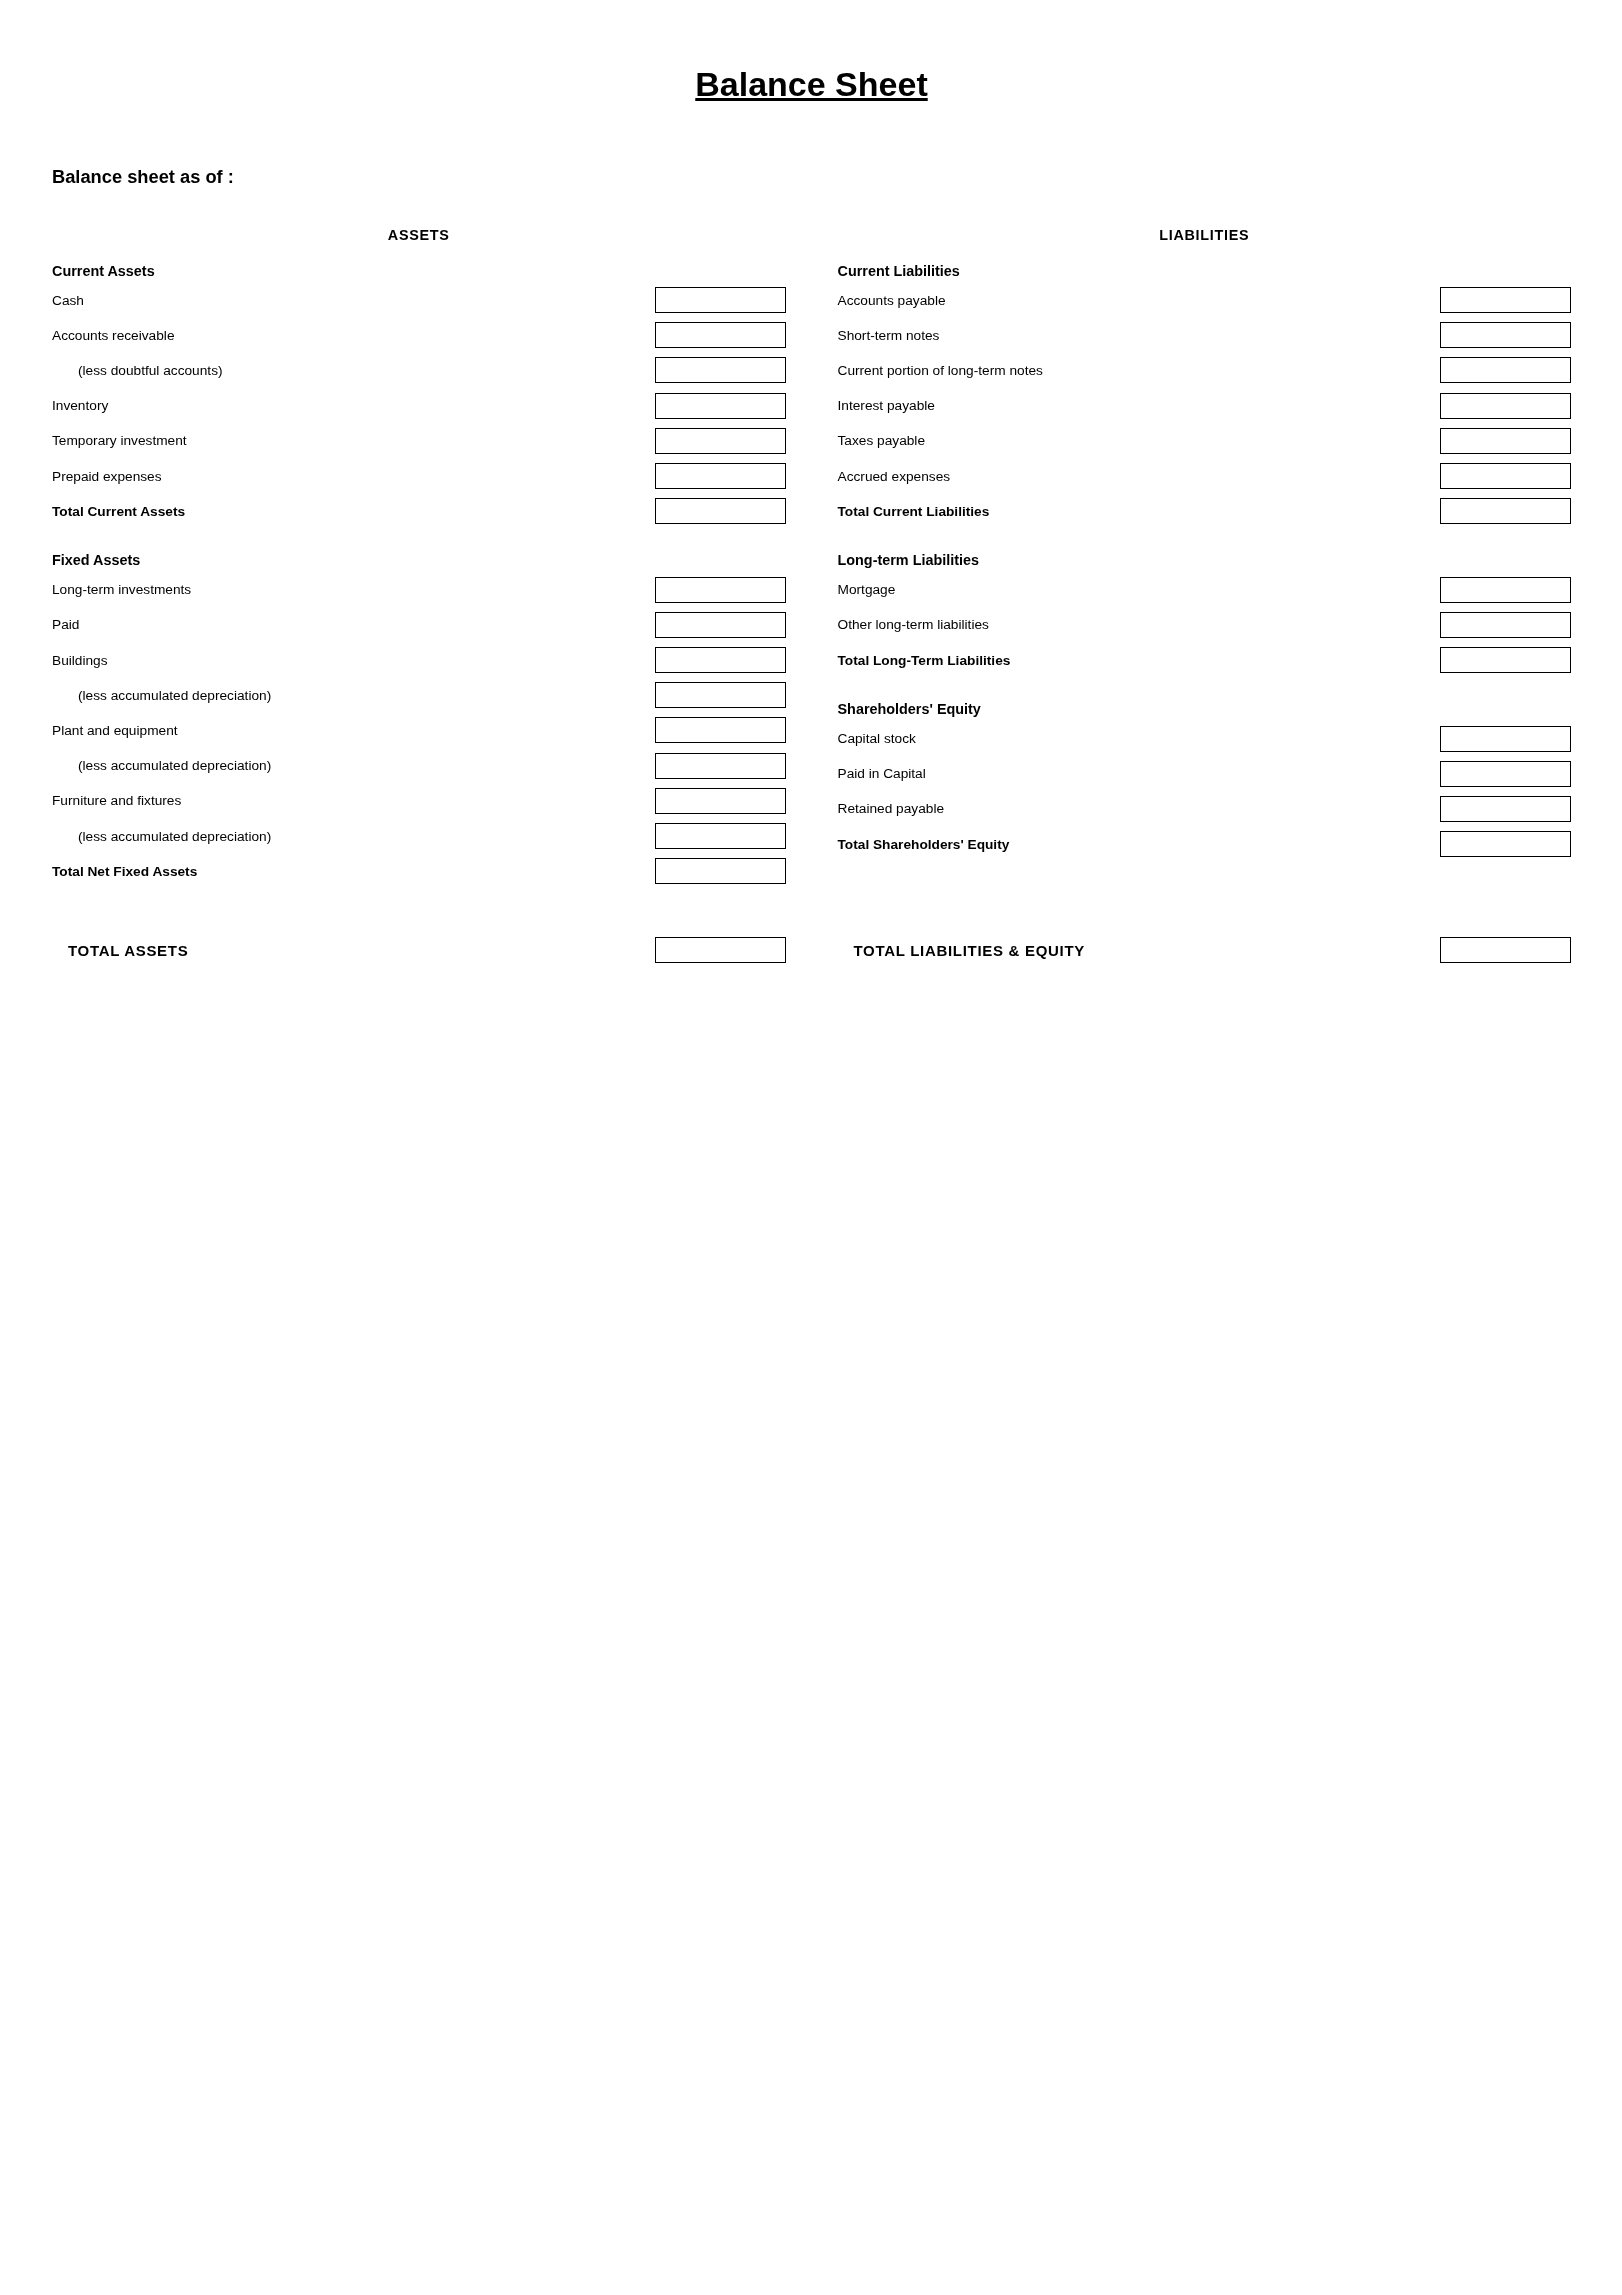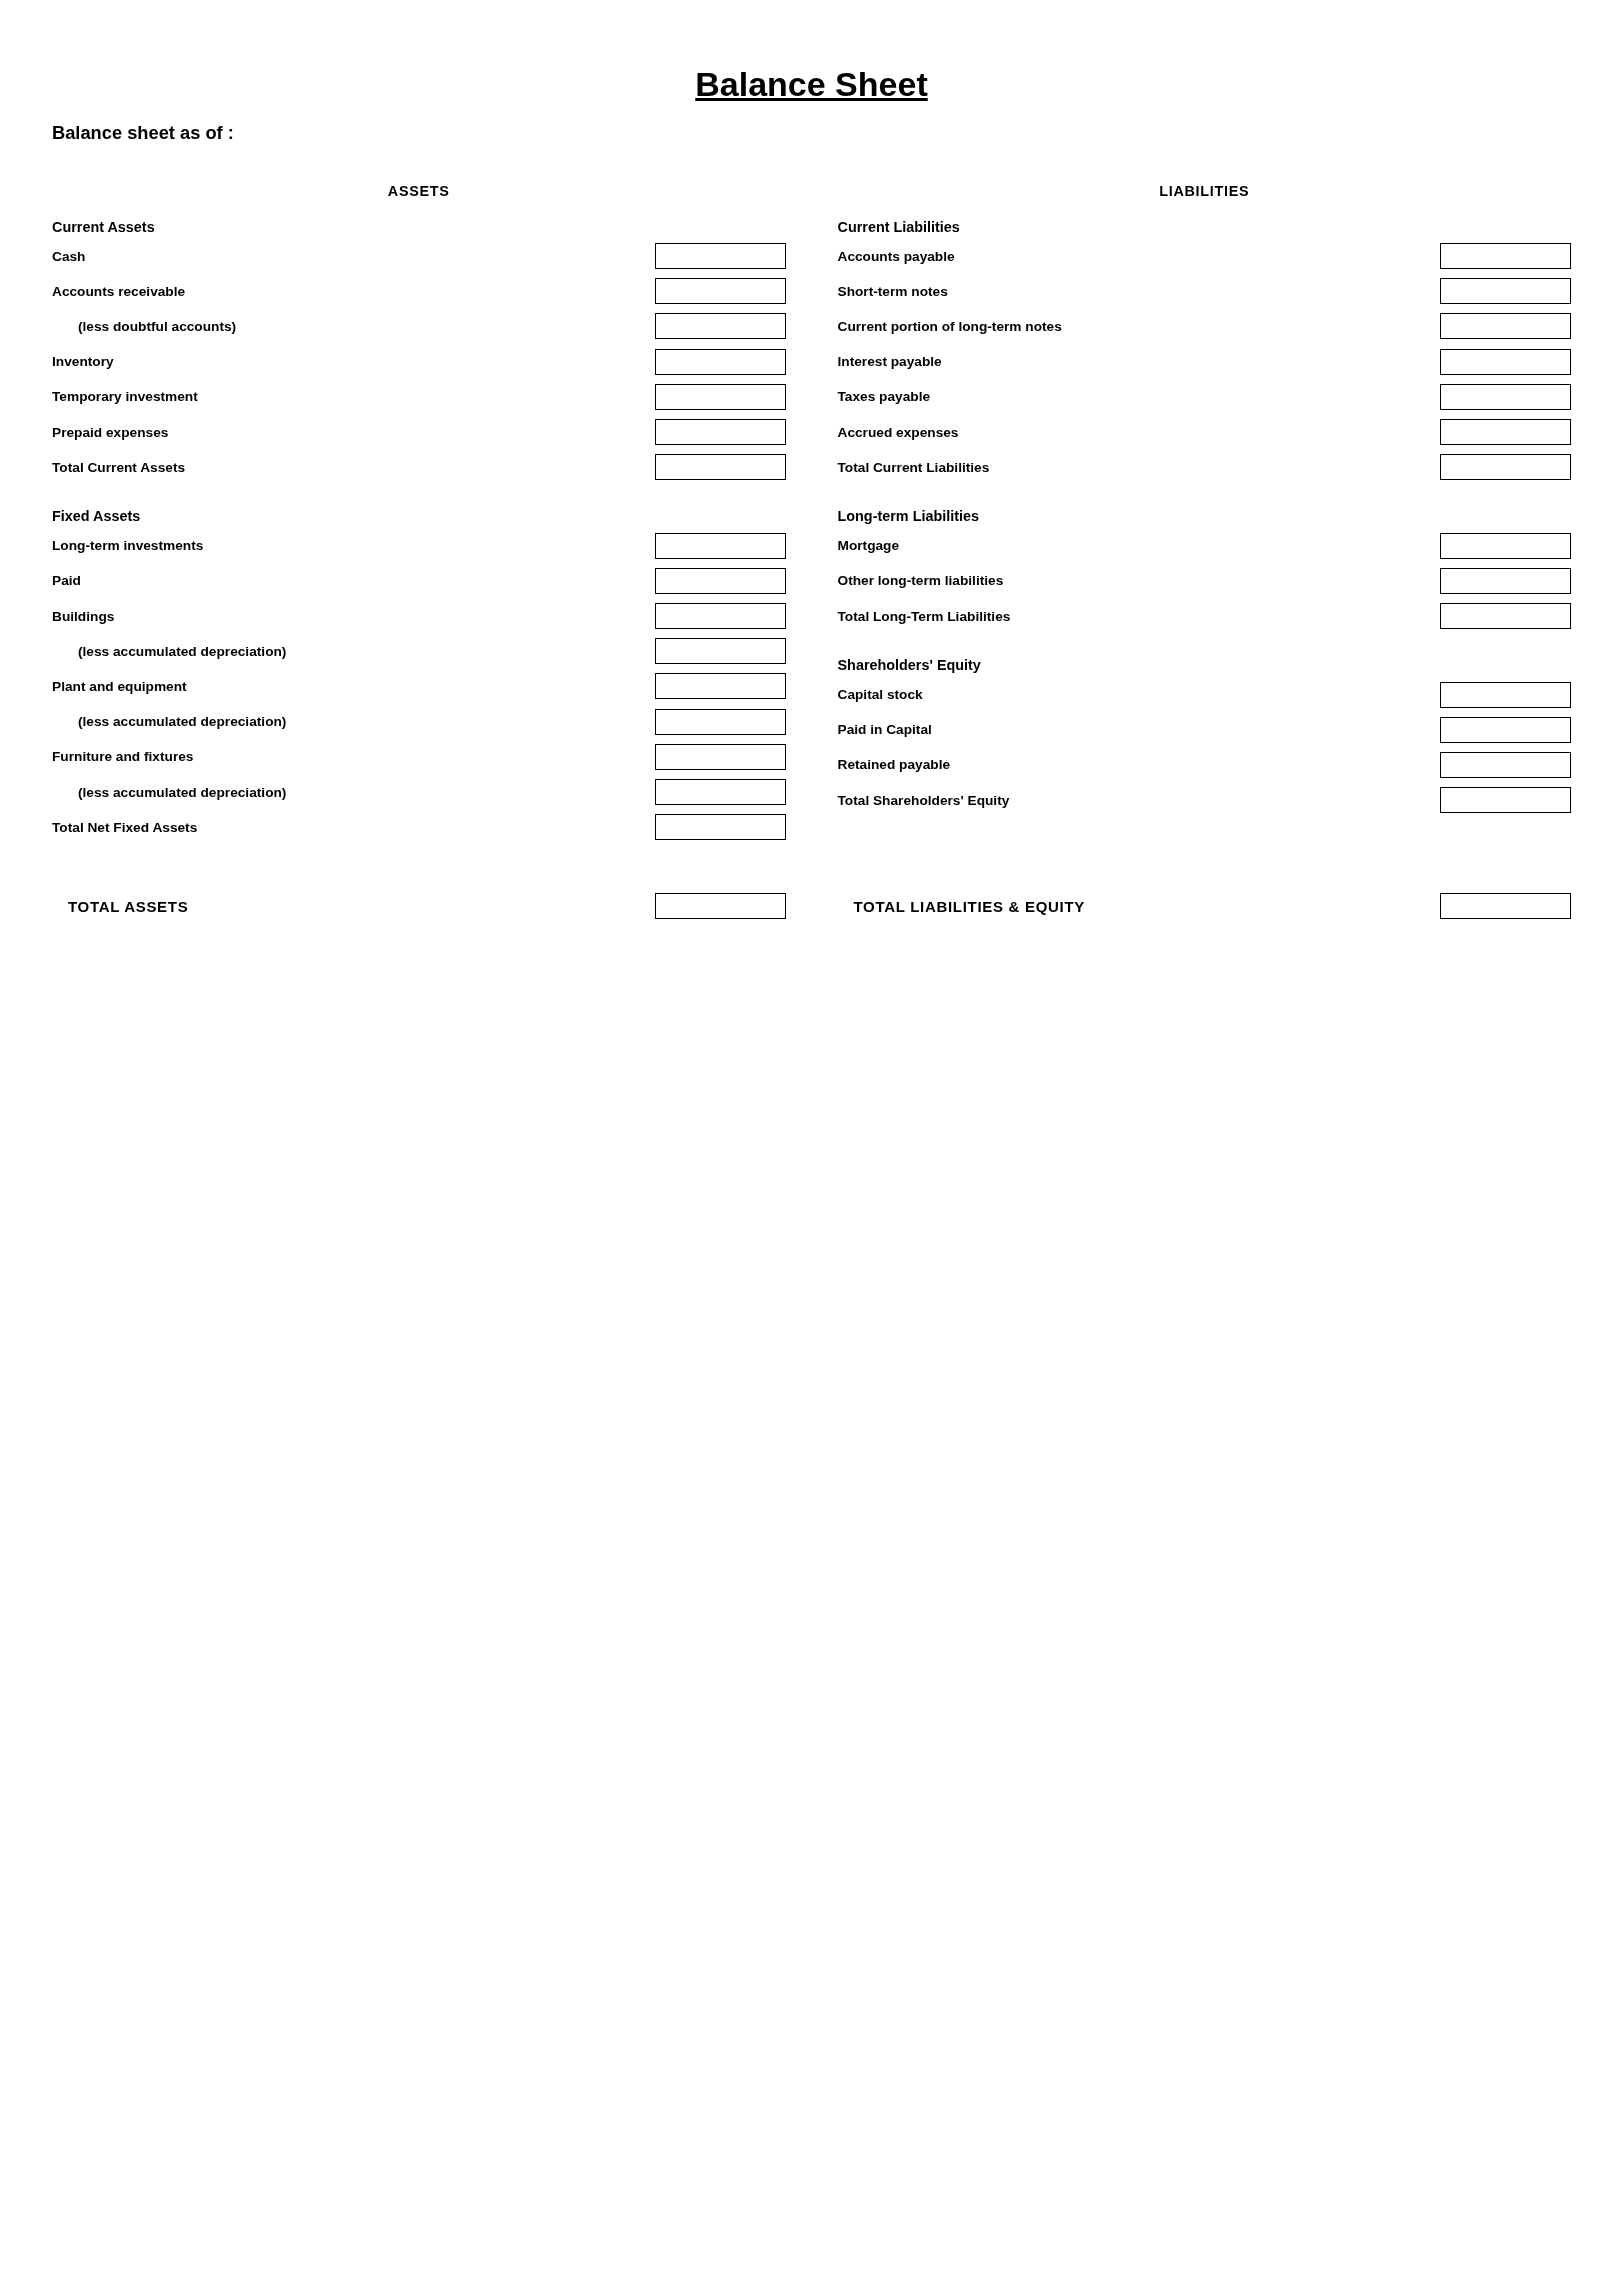--- a/index.html
+++ b/index.html
@@ -16,21 +16,21 @@
       padding: 39px 52px;
       width: 1623px;
       min-height: 2295px;
     }
 
     .page-title {
       text-align: center;
       font-size: 34px;
       font-weight: bold;
       text-decoration: underline;
-      margin-bottom: 18px;
+      margin-bottom: 62px;
       margin-top: 26px;
     }
 
     .subtitle {
       font-size: 18.3px;
       font-weight: bold;
       margin-bottom: 39px;
     }
 
     .two-col {
@@ -69,21 +69,20 @@
       display: flex;
       align-items: center;
       justify-content: space-between;
       margin-bottom: 5.2px;
       min-height: 30px;
     }
 
     .row-label {
       font-size: 13.7px;
       flex: 1;
-      font-weight: bold;
     }
 
     .row-label.indent {
       padding-left: 26px;
     }
 
     .input-box {
       width: 131px;
       height: 26px;
       border: 1px solid #000000;

